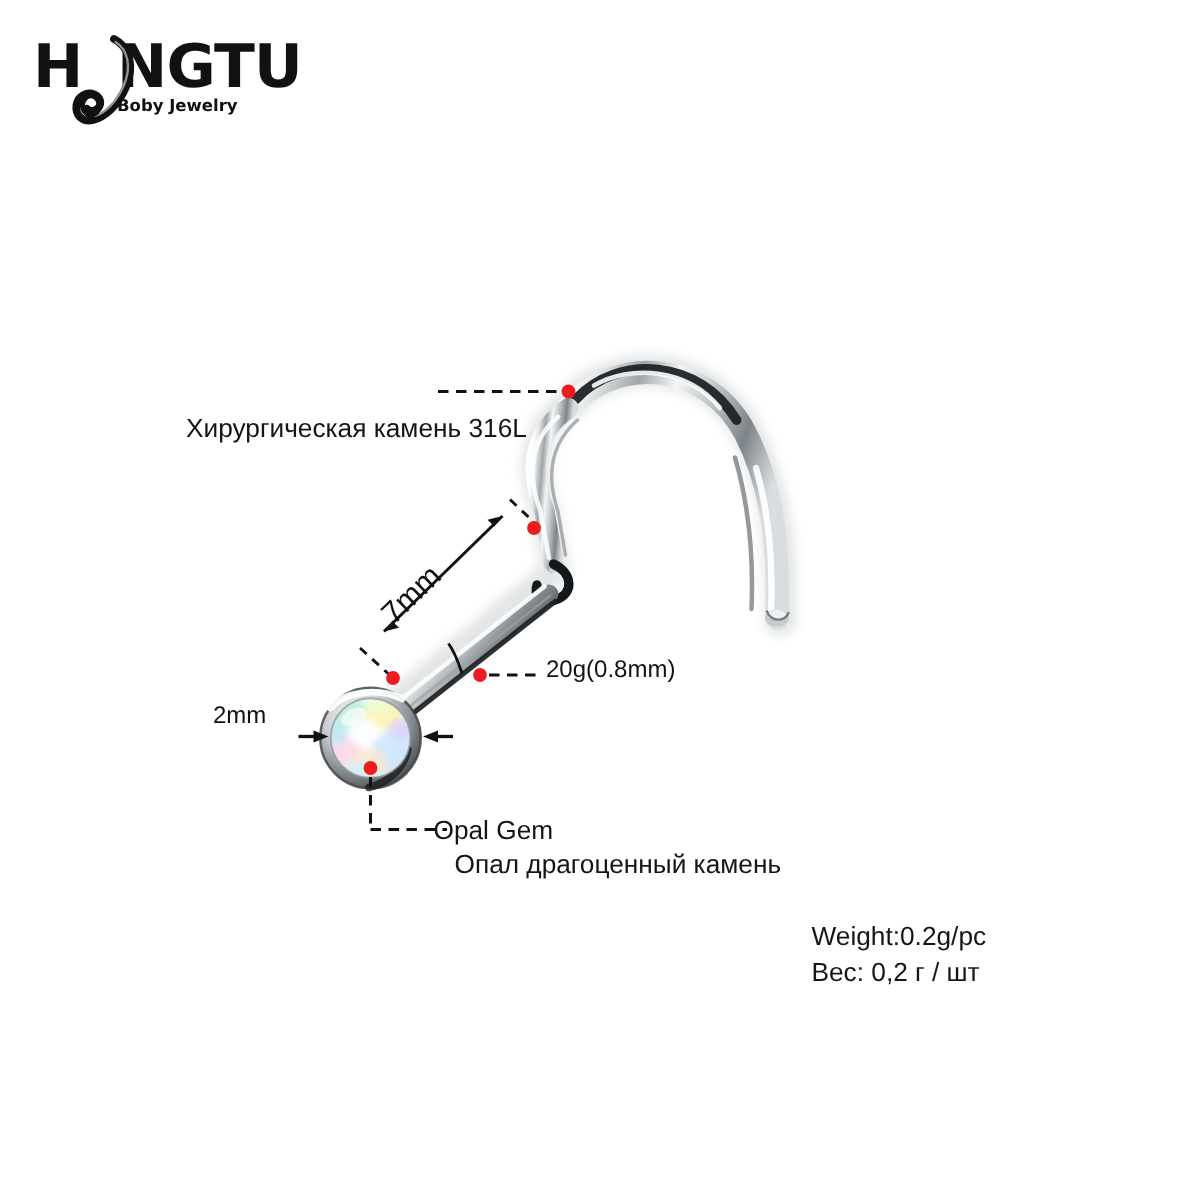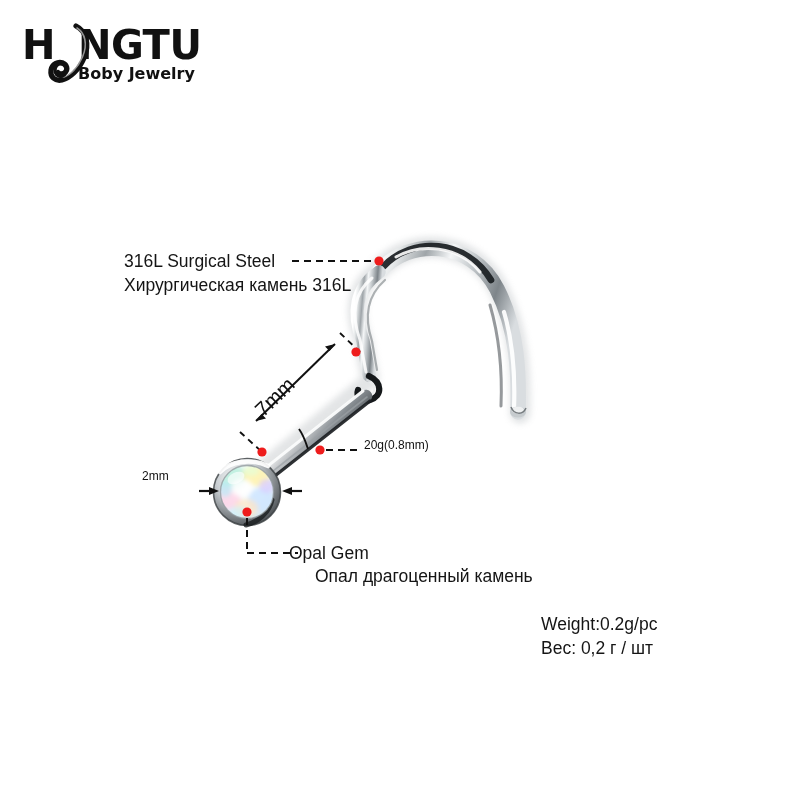--- a/index.html
+++ b/index.html
@@ -16,34 +16,34 @@
     position:absolute;left:0;top:0;width:200px;
     font-family:"DejaVu Sans","Liberation Sans",sans-serif;
     font-weight:bold;font-size:40px;letter-spacing:-0.5px;
     color:#111;line-height:42px;white-space:nowrap;
   }
   .logo-h{position:absolute;left:0;top:0;}
   .logo-rest{position:absolute;left:56px;top:0;}
   .logo-sub{
     position:absolute;left:56px;top:40px;
     font-family:"DejaVu Sans","Liberation Sans",sans-serif;
-    font-weight:bold;font-size:16px;color:#111;white-space:nowrap;
+    font-weight:bold;font-size:11px;color:#111;white-space:nowrap;
   }
   .logo-pin{position:absolute;left:24px;top:-2px;width:48px;height:62px;}
 
   
   .product{position:absolute;left:120px;top:200px;width:470px;height:380px;}
 
   
   .ann{
     position:absolute;white-space:nowrap;font-size:17.5px;
     line-height:23px;color:#151515;
   }
   .dim{
-    position:absolute;white-space:nowrap;font-size:12px;color:#121212;
+    position:absolute;white-space:nowrap;font-size:16px;color:#121212;
   }
   .rot7{
     position:absolute;font-size:20.5px;color:#111;white-space:nowrap;
     transform:rotate(-44deg);transform-origin:0 0;
   }
   .weight{
     position:absolute;white-space:nowrap;font-size:17.5px;line-height:24px;
     color:#151515;
   }
   svg{display:block;overflow:visible;}
@@ -186,28 +186,27 @@
     <g>
       <line x1="302" y1="491" x2="288" y2="491" stroke="#111" stroke-width="2.2"></line>
       <path d="M282 491 L 292 487 L 292 495 Z" fill="#111"></path>
     </g>
 
     <circle cx="247" cy="512" r="4.6" fill="#ee1c1c"></circle>
     <line x1="247" y1="518" x2="247" y2="553" stroke="#111" stroke-width="2" stroke-dasharray="7,5"></line>
     <line x1="247" y1="553" x2="298" y2="553" stroke="#111" stroke-width="2" stroke-dasharray="7,5"></line>
   </svg>
 
-  <div class="ann" style="left:124px;top:250px;">316L Surgical Steel</div>
   <div class="ann" style="left:124px;top:274px;">Хирургическая камень 316L</div>
 
   <div class="rot7" style="left:250px;top:404px;">7mm</div>
 
   <div class="dim" style="left:364px;top:438px;">20g(0.8mm)</div>
 
   <div class="dim" style="left:142px;top:469px;">2mm</div>
 
   <div class="ann" style="left:289px;top:542px;">Opal Gem</div>
-  <div class="ann" style="left:303px;top:565px;margin-left:12px;">Опал драгоценный камень</div>
+  <div class="ann" style="left:303px;top:565px;">Опал драгоценный камень</div>
 
   <div class="weight" style="left:541px;top:612px;">Weight:0.2g/pc</div>
   <div class="weight" style="left:541px;top:636px;">Вес: 0,2 г / шт</div>
 
 </div>
 
 </body></html>

